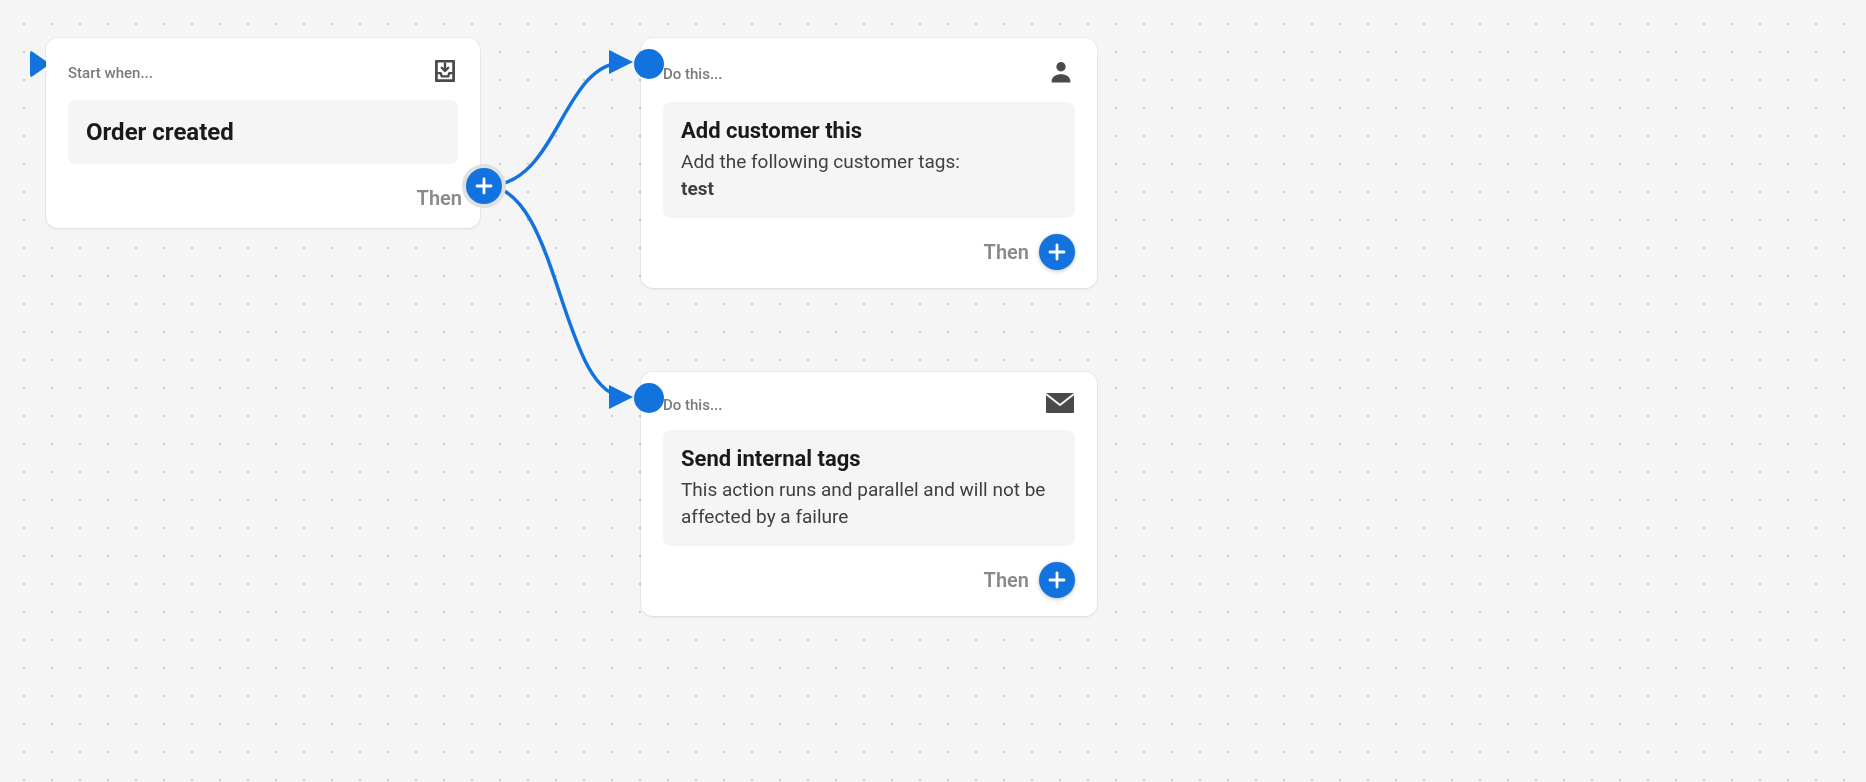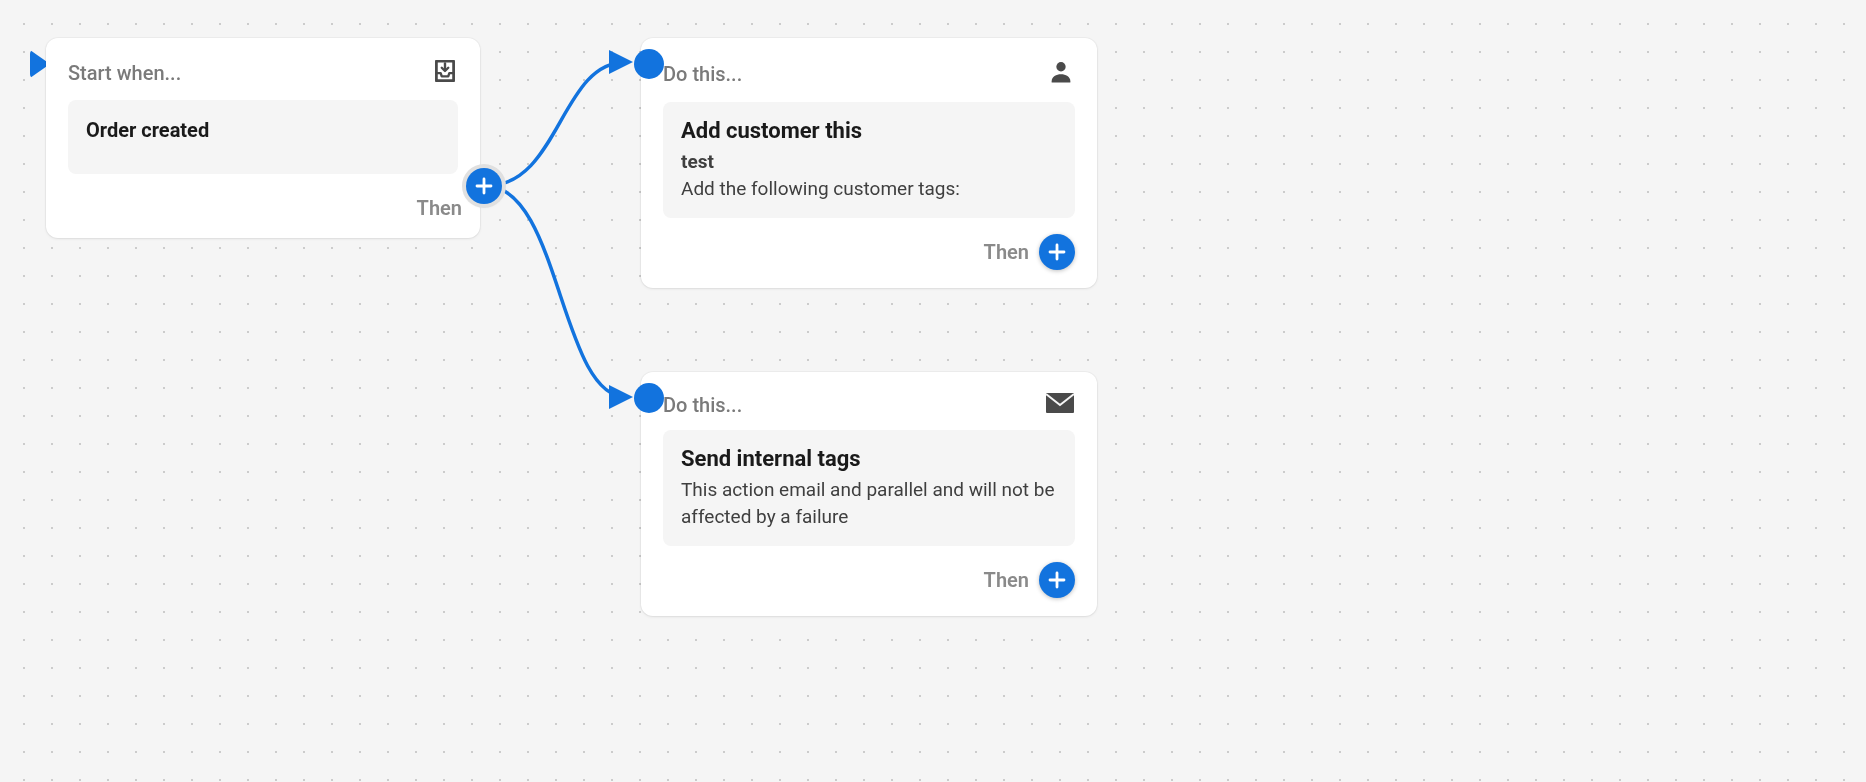--- a/index.html
+++ b/index.html
@@ -33,21 +33,21 @@
   }
 
   .card-header {
     display: flex;
     align-items: center;
     justify-content: space-between;
     margin-bottom: 12px;
   }
   .card-header-label {
     color: #7a7a7a;
-    font-size: 20px;
+    font-size: 15px;
     font-weight: 500;
   }
   .card-header-icon {
     color: #4a4a4a;
   }
 
   .card-body {
     background: #f5f5f5;
     border-radius: 8px;
     padding: 16px 18px;
@@ -93,21 +93,21 @@
     box-shadow: 0 1px 4px rgba(0,0,0,0.25);
   }
   .plus-btn.ringed {
     box-shadow: 0 0 0 4px #e0e0e0, 0 1px 4px rgba(0,0,0,0.25);
   }
   .plus-btn svg { display:block; }
 
   
   #trigger-card { left: 46px; top: 38px; width: 434px; }
   #trigger-card .card-body { padding: 18px 18px; }
-  #trigger-card .card-title { margin-bottom: 14px; font-size: 20px; }
+  #trigger-card .card-title { margin-bottom: 0; font-size: 24px; }
   #trigger-card .card-footer { padding-top: 22px; margin-right: -4px; }
 
   
   #action-card-1 { left: 641px; top: 38px; width: 456px; }
 
   
   #action-card-2 { left: 641px; top: 372px; width: 456px; }
 
   
   .floating-plus {
@@ -189,22 +189,22 @@
     <span class="card-header-label">Do this...</span>
     <span class="card-header-icon">
       <svg width="28" height="28" viewBox="0 0 24 24" fill="#4a4a4a">
         <circle cx="12" cy="7.5" r="4"></circle>
         <path d="M4 20c0-4 4-6 8-6s8 2 8 6v1H4z"></path>
       </svg>
     </span>
   </div>
   <div class="card-body">
     <div class="card-title">Add customer this</div>
+    <div class="card-desc">Add the following customer tags:</div>
     <div class="card-desc card-desc-strong">test</div>
-    <div class="card-desc">Add the following customer tags:</div>
   </div>
   <div class="card-footer">
     <span class="then-label">Then</span>
     <span class="plus-btn">
       <svg width="20" height="20" viewBox="0 0 20 20">
           <path d="M10 3v14M3 10h14" stroke="#fff" stroke-width="2.8" stroke-linecap="round"></path>
         </svg>
     </span>
   </div>
 </div>
@@ -214,21 +214,21 @@
     <span class="card-header-label">Do this...</span>
     <span class="card-header-icon">
       <svg width="30" height="22" viewBox="0 0 30 22" fill="#4a4a4a">
         <rect x="1" y="1" width="28" height="20" rx="1"></rect>
         <path d="M1 2 L15 13 L29 2" fill="none" stroke="#f5f5f5" stroke-width="2"></path>
       </svg>
     </span>
   </div>
   <div class="card-body">
     <div class="card-title">Send internal tags</div>
-    <div class="card-desc">This action email and parallel and will not be affected by a failure</div>
+    <div class="card-desc">This action runs and parallel and will not be affected by a failure</div>
   </div>
   <div class="card-footer">
     <span class="then-label">Then</span>
     <span class="plus-btn">
       <svg width="20" height="20" viewBox="0 0 20 20">
           <path d="M10 3v14M3 10h14" stroke="#fff" stroke-width="2.8" stroke-linecap="round"></path>
         </svg>
     </span>
   </div>
 </div>

